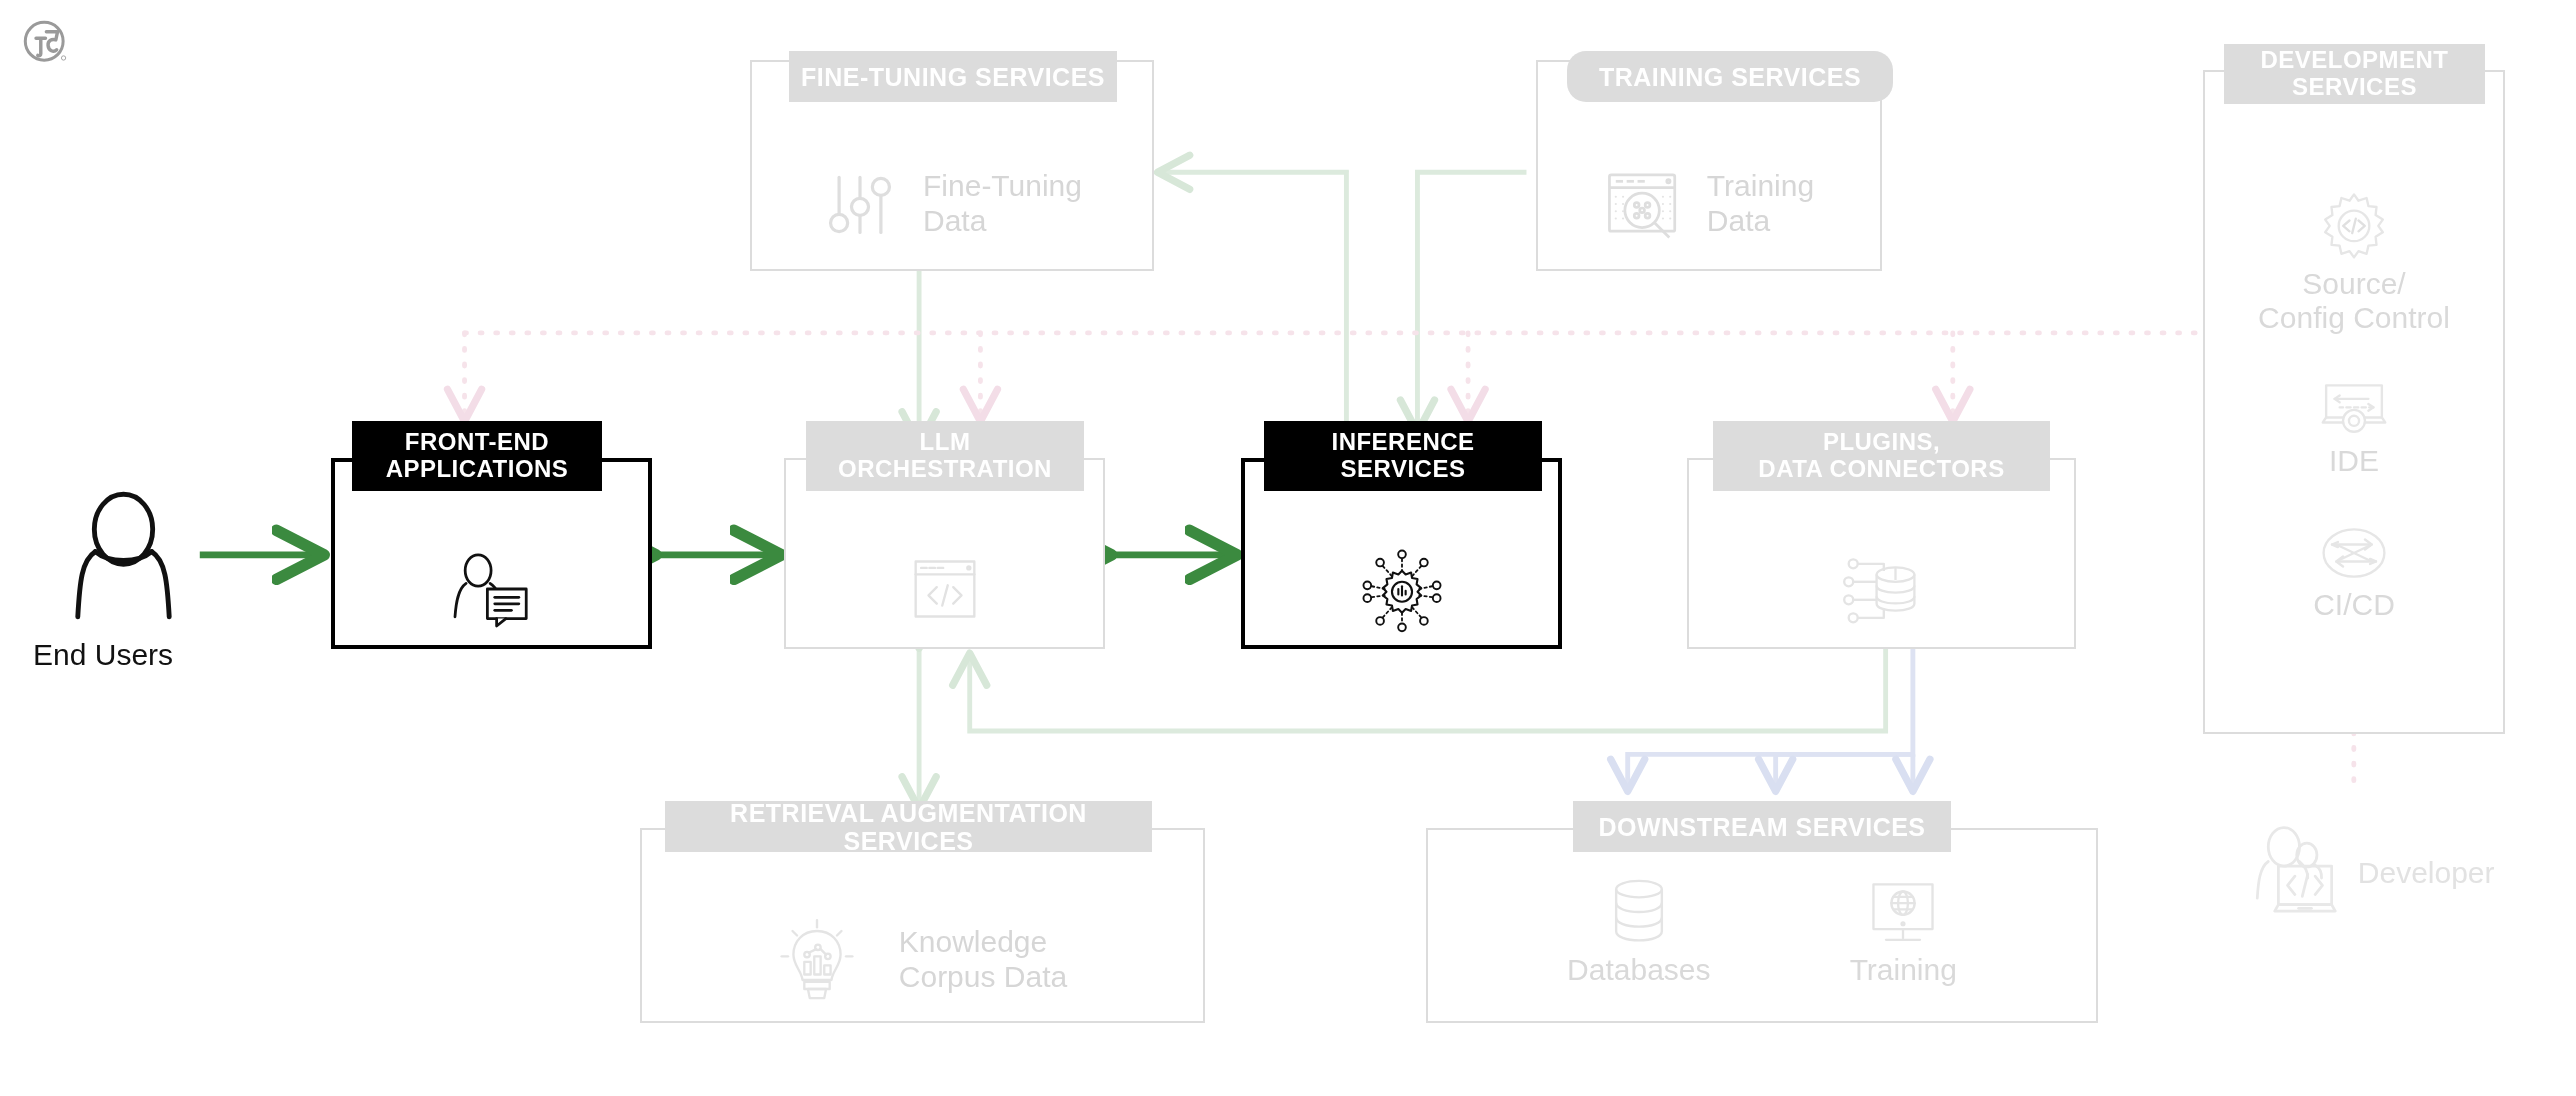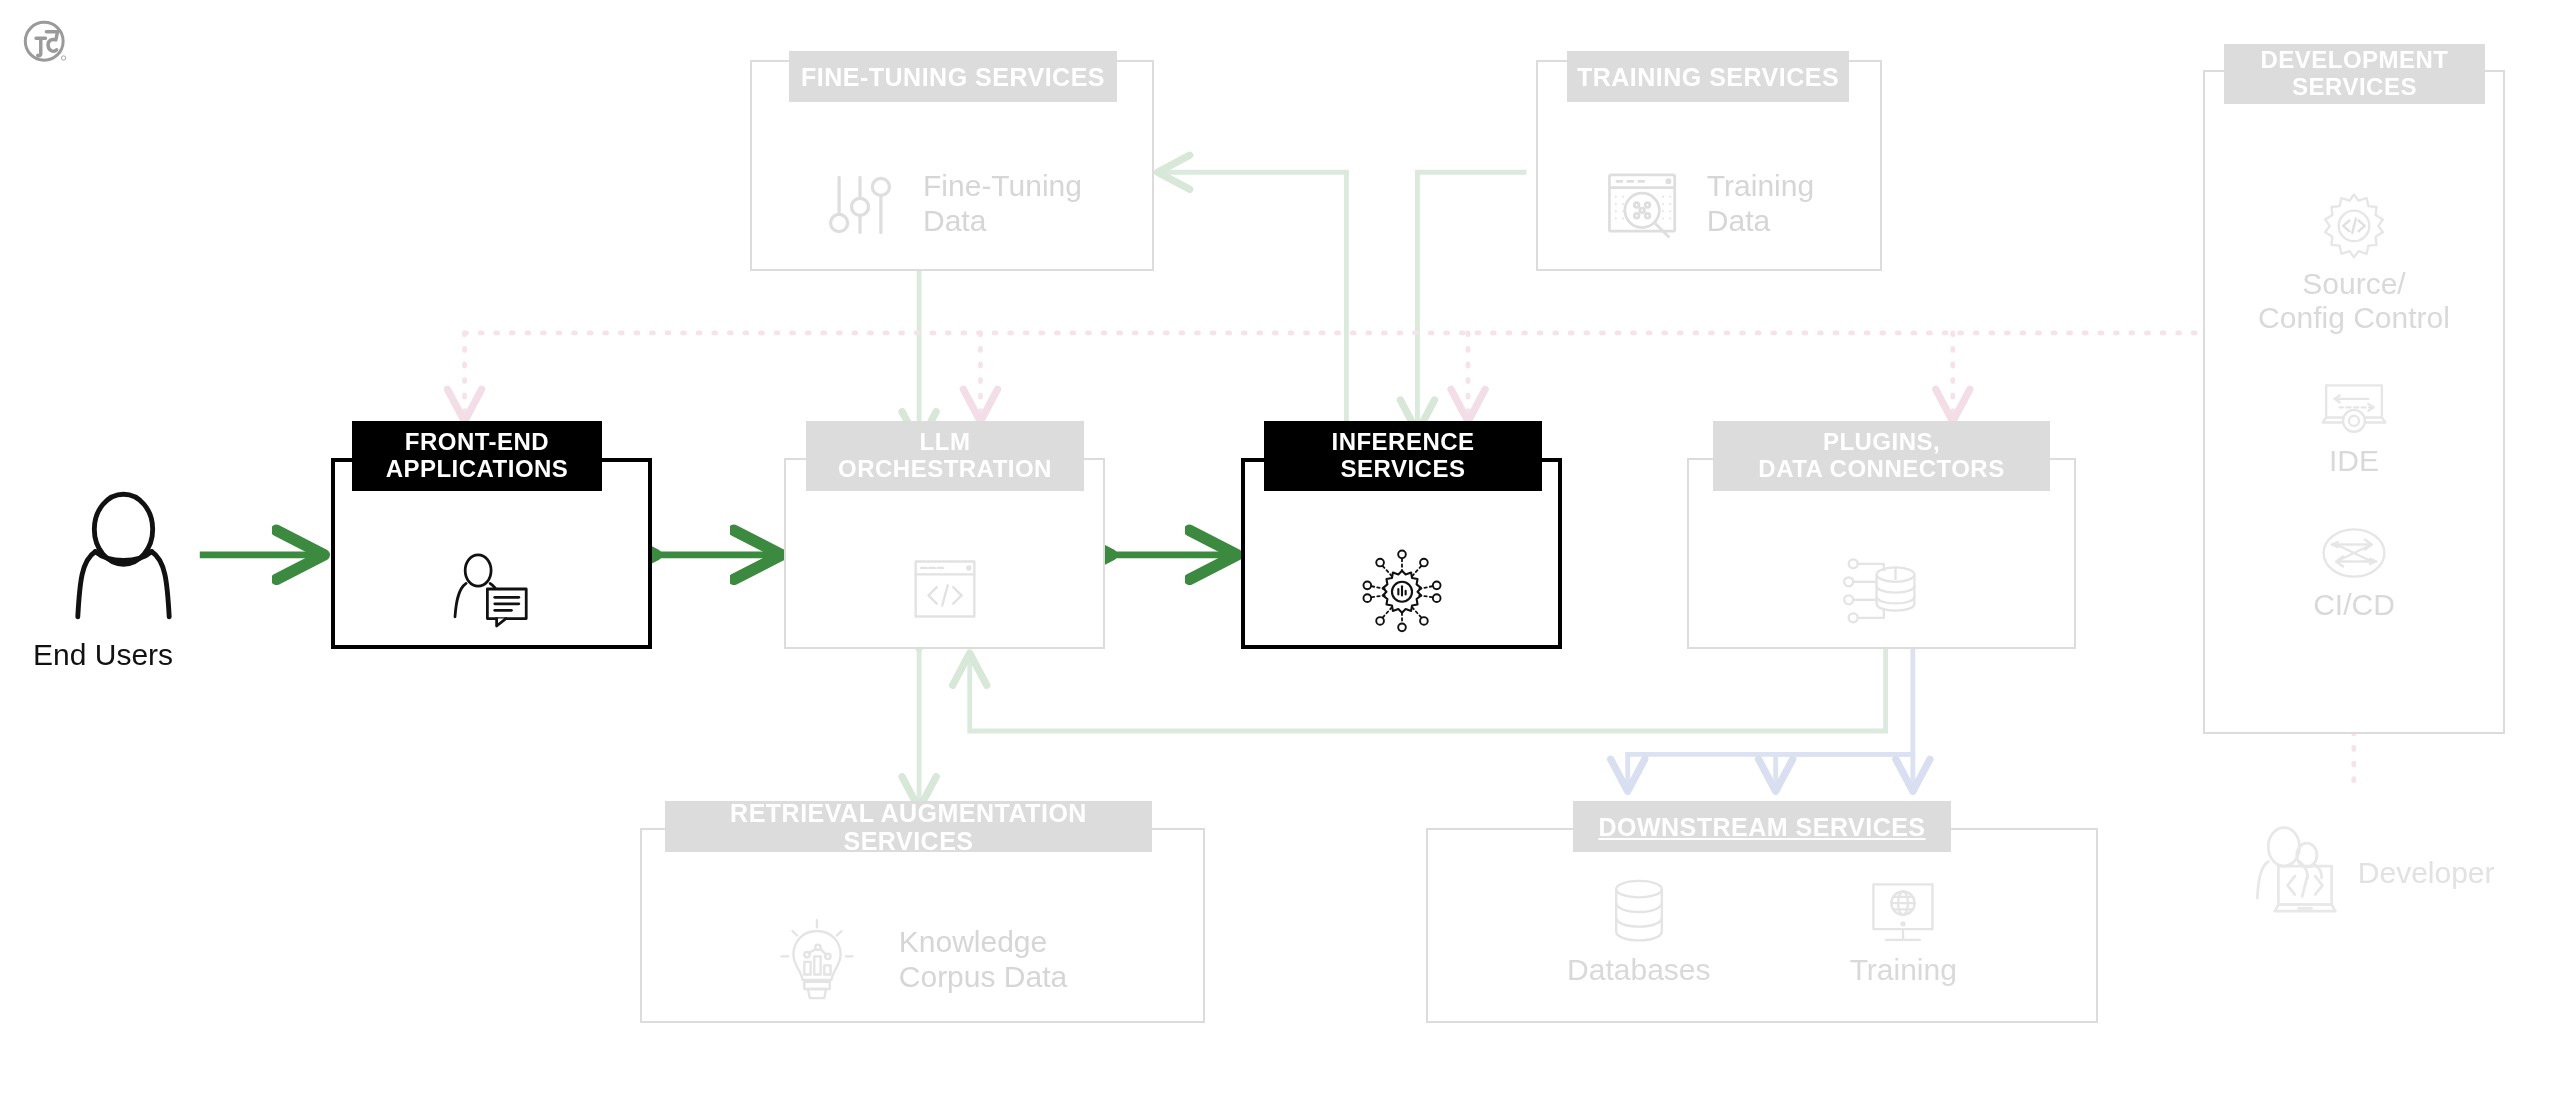--- a/index.html
+++ b/index.html
@@ -169,21 +169,21 @@
               <line x1="73" y1="48" x2="73" y2="48"></line>
                 <line x1="73" y1="56" x2="73" y2="56"></line>
             </g>
           </svg>
         </span>
         <span class="icon-label">Training
 Data</span>
       </div>
     </div>
   </div>
-  <div class="band grey" style="left:1567px;top:51px;width:282px;height:51px;font-size:25px;">TRAINING SERVICES</div>
+  <div class="band grey" style="left:1567px;top:51px;width:326px;height:51px;font-size:25px;border-radius:19px;">TRAINING SERVICES</div>
 
   <div class="node grey" style="left:2203px;top:70px;width:302px;height:664px;">
     <div style="position:absolute;left:0;right:0;top:117px;display:flex;flex-direction:column;
                 align-items:center;gap:45px;">
       <div class="tile">
         <span>
           <svg viewBox="0 0 80 80" width="72" height="72">
             <g stroke="#e6e6e6" stroke-width="2.6" fill="none" stroke-linejoin="round">
               <path d="M40,6 L45,13 L54,10 L56,19 L65,20 L64,29 L72,34 L67,41 L72,48 L64,53 L65,62 L56,63 L54,72 L45,69 L40,76 L35,69 L26,72 L24,63 L15,62 L16,53 L8,48 L13,41 L8,34 L16,29 L15,20 L24,19 L26,10 L35,13 Z"></path>
               <circle cx="40" cy="41" r="17"></circle>
@@ -436,16 +436,16 @@
               <line x1="39" y1="56" x2="39" y2="66"></line>
                 <line x1="20" y1="68" x2="58" y2="68"></line>
             </g>
           </svg>
         </span>
         <span class="cap">Training</span>
       </div>
 
     </div>
   </div>
-  <div class="band grey" style="left:1573px;top:801px;width:378px;height:51px;font-size:25px;text-decoration:underline;">DOWNSTREAM SERVICES</div>
+  <div class="band grey" style="left:1573px;top:801px;width:378px;height:51px;font-size:25px;">DOWNSTREAM SERVICES</div>
 
 </div>
 
 
 </body></html>

